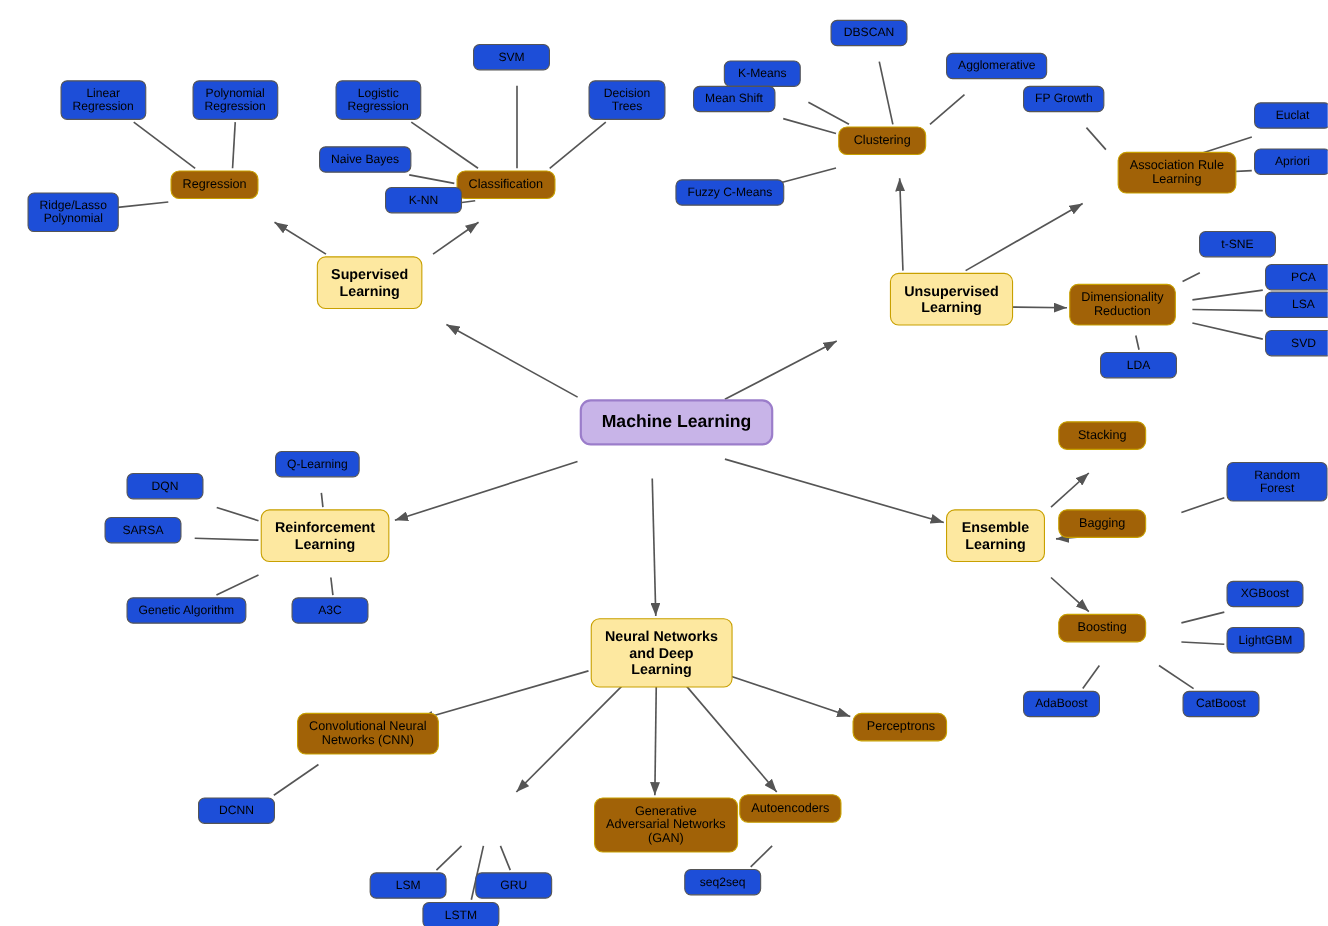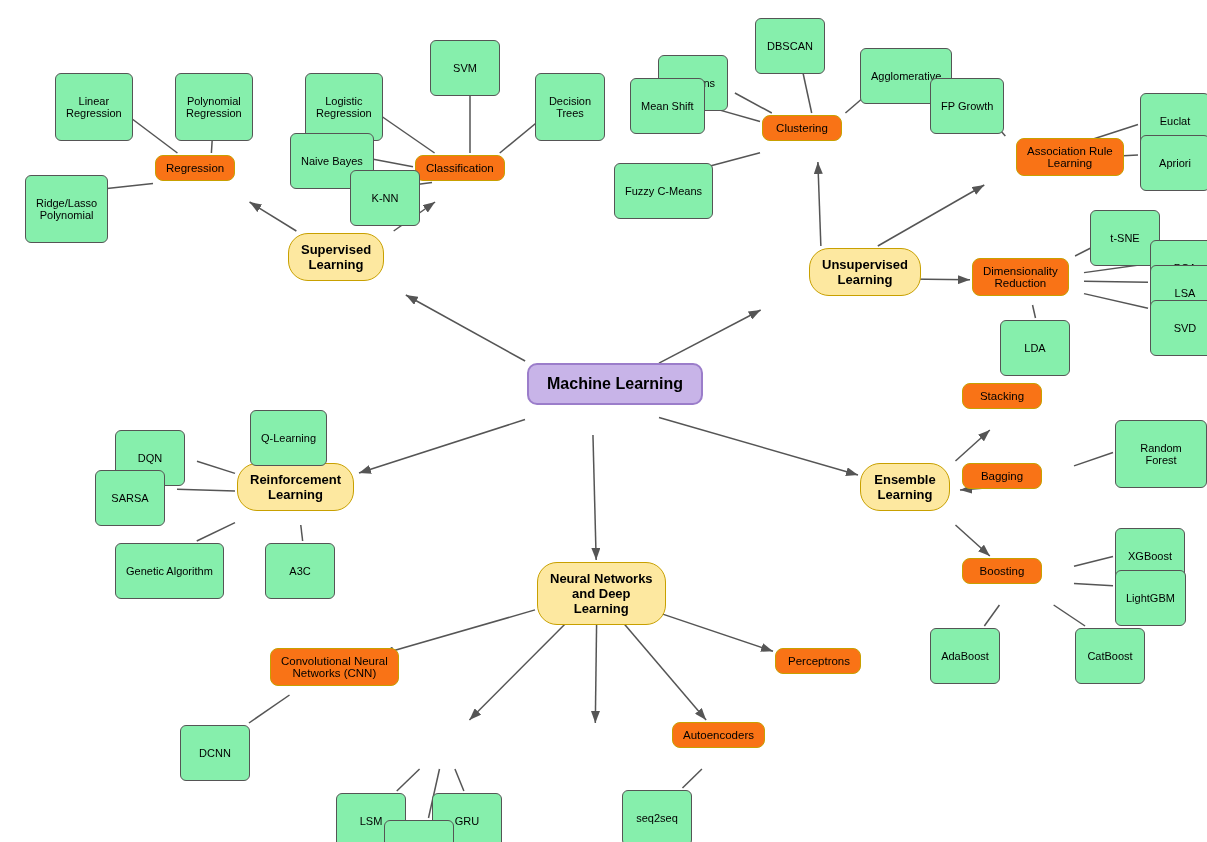--- a/index.html
+++ b/index.html
@@ -32,36 +32,36 @@
       border: 2px solid #9b7dca;
       border-radius: 10px;
       padding: 10px 18px;
       font-weight: bold;
       font-size: 16px;
       min-width: 110px;
     }
     .node-secondary {
       background: #fde8a0;
       border: 1.5px solid #c8a000;
-      border-radius: 20px;
+      border-radius: 8px;
       padding: 8px 12px;
       font-weight: bold;
       font-size: 13px;
       min-width: 90px;
     }
     .node-leaf {
-      background: #86efac;
+      background: #1d4ed8;
       border: 1.5px solid #555;
       border-radius: 6px;
-      padding: 21px 10px;
+      padding: 5px 10px;
       font-size: 11px;
       min-width: 70px;
     }
     .node-tertiary {
-      background: #f97316;
+      background: #a16207;
       border: 1.5px solid #c8a000;
       border-radius: 8px;
       padding: 6px 10px;
       font-size: 11.5px;
       min-width: 80px;
     }
   </style>
 </head>
 <body>
 
@@ -174,20 +174,25 @@
     <div class="node" style="left: 962px; top: 463px;">
       <div class="node-tertiary" style="white-space: pre-line;">Bagging</div>
     </div>
     <div class="node" style="left: 962px; top: 558px;">
       <div class="node-tertiary" style="white-space: pre-line;">Boosting</div>
     </div>
     <div class="node" style="left: 270px; top: 648px;">
       <div class="node-tertiary" style="white-space: pre-line;">Convolutional Neural
 Networks (CNN)</div>
     </div>
+    <div class="node" style="left: 540px; top: 725px;">
+      <div class="node-tertiary" style="white-space: pre-line;">Generative
+Adversarial Networks
+(GAN)</div>
+    </div>
     <div class="node" style="left: 672px; top: 722px;">
       <div class="node-tertiary" style="white-space: pre-line;">Autoencoders</div>
     </div>
     <div class="node" style="left: 775px; top: 648px;">
       <div class="node-tertiary" style="white-space: pre-line; padding-left: 12px;">Perceptrons</div>
     </div>
     <div class="node" style="left: 55px; top: 73px;">
       <div class="node-leaf" style="white-space: pre-line;">Linear
 Regression</div>
     </div>

